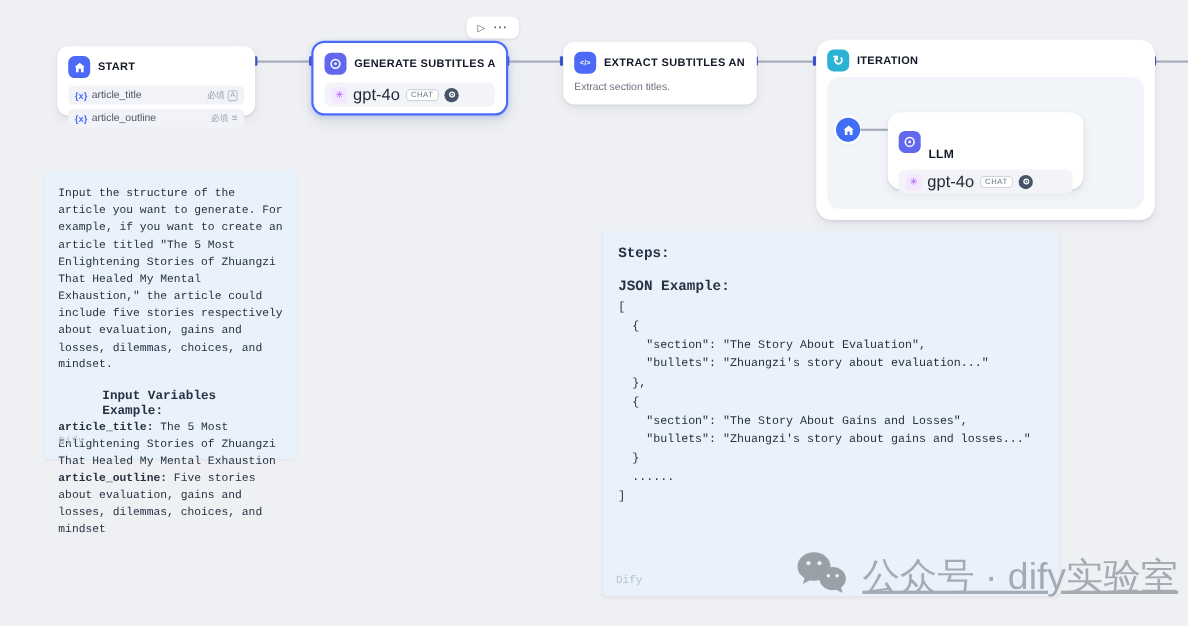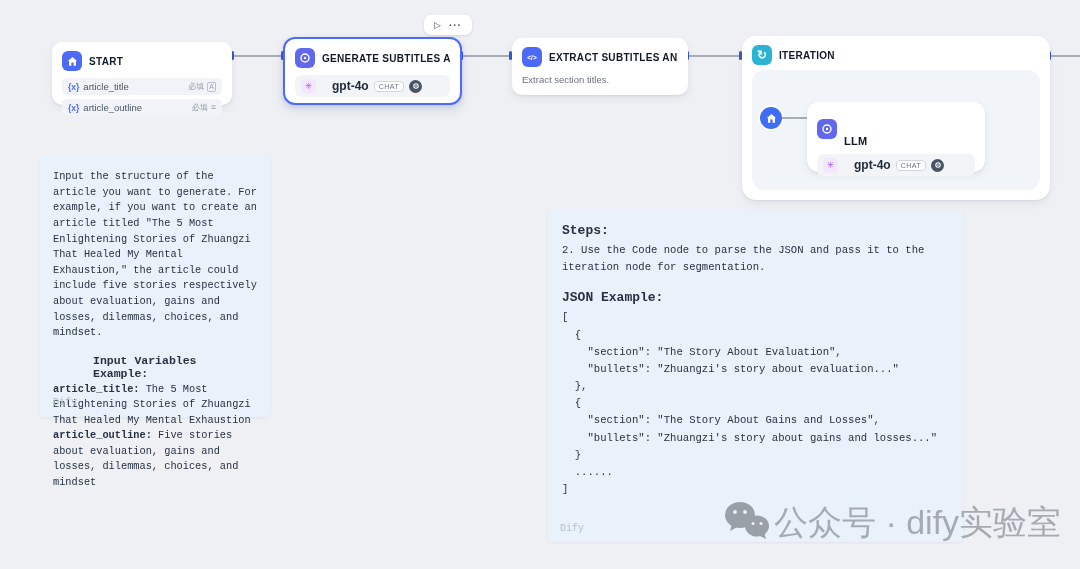--- a/index.html
+++ b/index.html
@@ -35,21 +35,21 @@
   .var-badge { color:#98a1b0; font-size:8px; margin-right:3px; }
   .type-glyph-a { font-size:7px; color:#98a1b0; border:1px solid #b9c1cd; border-radius:2px;
                   padding:0 1px; line-height:8px; }
   .type-glyph-p { font-size:9px; color:#98a1b0; line-height:9px; }
 
   
   .model-row { margin-top:7px; height:22px; border-radius:6px; background:#f3f4f8; display:flex;
                align-items:center; padding:0 6px; gap:5px; }
   .openai-chip { width:15px; height:15px; border-radius:4px; background:#f3e8ff; color:#a855f7;
                  font-size:9px; display:flex; align-items:center; justify-content:center; flex:0 0 auto; }
-  .model-name { font-size:12px; font-weight:bold; color:#1f2937;margin-left:11px; }
+  .model-name { font-size:15px; font-weight:normal; color:#1f2937; }
   .mode-badge { font-size:7px; letter-spacing:.5px; color:#667085; border:1px solid #d0d5dd;
                 border-radius:4px; padding:1px 4px; background:#fff; }
   .config-dot { width:13px; height:13px; border-radius:50%; background:#475467; display:flex;
                 align-items:center; justify-content:center; }
 
   
   .selected { border:2px solid #4c6bfb; border-radius:12px;
               box-shadow:0 2px 5px rgba(59,89,240,.18), 0 6px 14px rgba(16,24,40,.08); }
 
   
@@ -79,22 +79,22 @@
   .note .var-line { font-size:10.3px; line-height:1.5; white-space:pre-wrap; }
   .note .var-line b { font-weight:bold; }
   .note-footer { position:absolute; left:13px; bottom:9px; font-size:10px; color:#b3bfca; }
 
   .note-right .heading-lg { font-size:13px; font-weight:bold; margin-bottom:4px; }
   .note-right .step { font-size:10.6px; line-height:1.58; }
   .note-right .heading-json { font-size:13px; font-weight:bold; margin-top:15px; margin-bottom:4px; }
   .code-line { font-size:10.6px; line-height:1.62; white-space:pre; }
 
   
-  .watermark { position:absolute; left:722px; top:499px; display:flex; align-items:center; gap:0;
-               color:#a6abb3; z-index:5; }
+  .watermark { position:absolute; left:722px; top:499px; display:flex; align-items:center; gap:10px;
+               color:#a6abb3; z-index:5;text-decoration:underline; }
   .watermark-text { font-size:34px; }
 </style>
 </head>
 <body>
 
 <div class="canvas">
 
   <div class="edge" style="left:233px;width:50px;"></div>
   <div class="edge-cap" style="left:231px;"></div>
   <div class="edge-cap" style="left:281px;"></div>
@@ -218,21 +218,20 @@
       <div class="heading">Input Variables Example:</div>
       <div class="var-line"><b>article_title:</b><span> The 5 Most Enlightening Stories of Zhuangzi That Healed My Mental Exhaustion</span></div>
       <div class="var-line"><b>article_outline:</b><span> Five stories about evaluation, gains and losses, dilemmas, choices, and mindset</span></div>
     </div>
     <div class="note-footer">Dify</div>
   </div>
 
   <div class="note note-right" style="left:548px;top:210px;width:415px;height:332px;">
     <div class="note-inner" style="padding:13px 14px;">
       <div class="heading-lg">Steps:</div>
-      <div class="step">2. Use the Code node to parse the JSON and pass it to the iteration node for segmentation.</div>
       <div class="heading-json">JSON Example:</div>
       <div class="code-line">[</div>
       <div class="code-line">  {</div>
       <div class="code-line">    "section": "The Story About Evaluation",</div>
       <div class="code-line">    "bullets": "Zhuangzi's story about evaluation..."</div>
       <div class="code-line">  },</div>
       <div class="code-line">  {</div>
       <div class="code-line">    "section": "The Story About Gains and Losses",</div>
       <div class="code-line">    "bullets": "Zhuangzi's story about gains and losses..."</div>
       <div class="code-line">  }</div>

